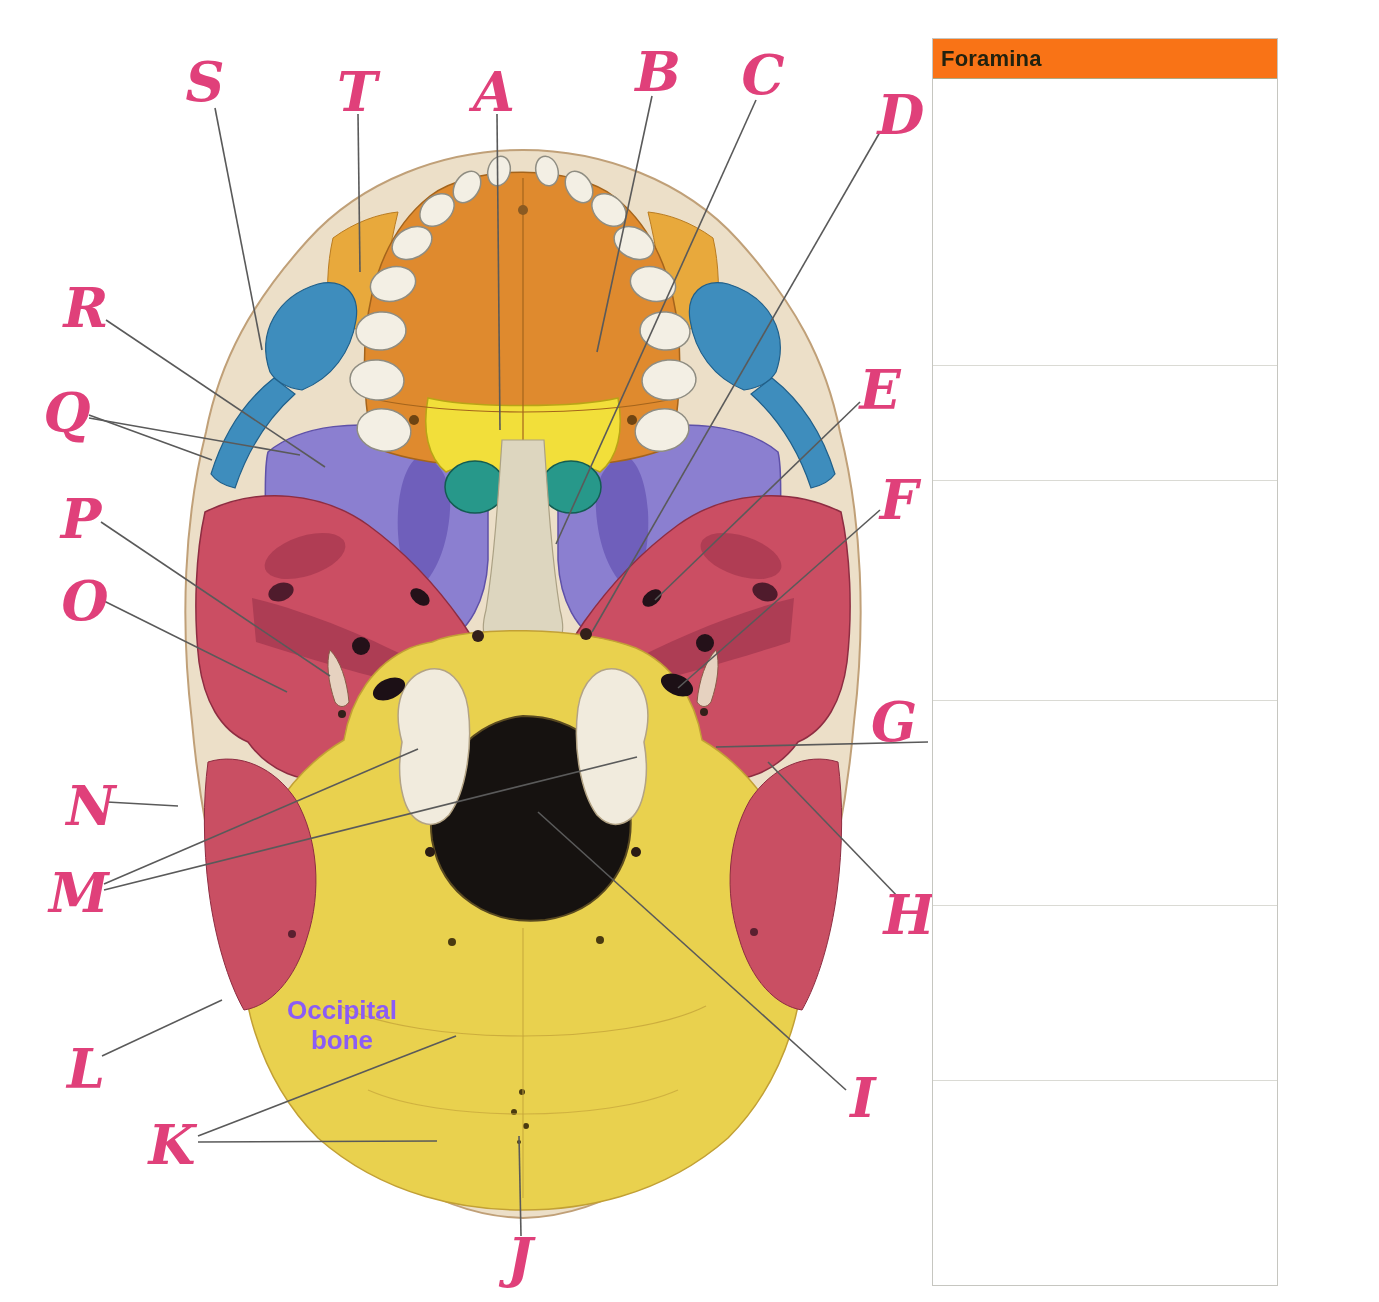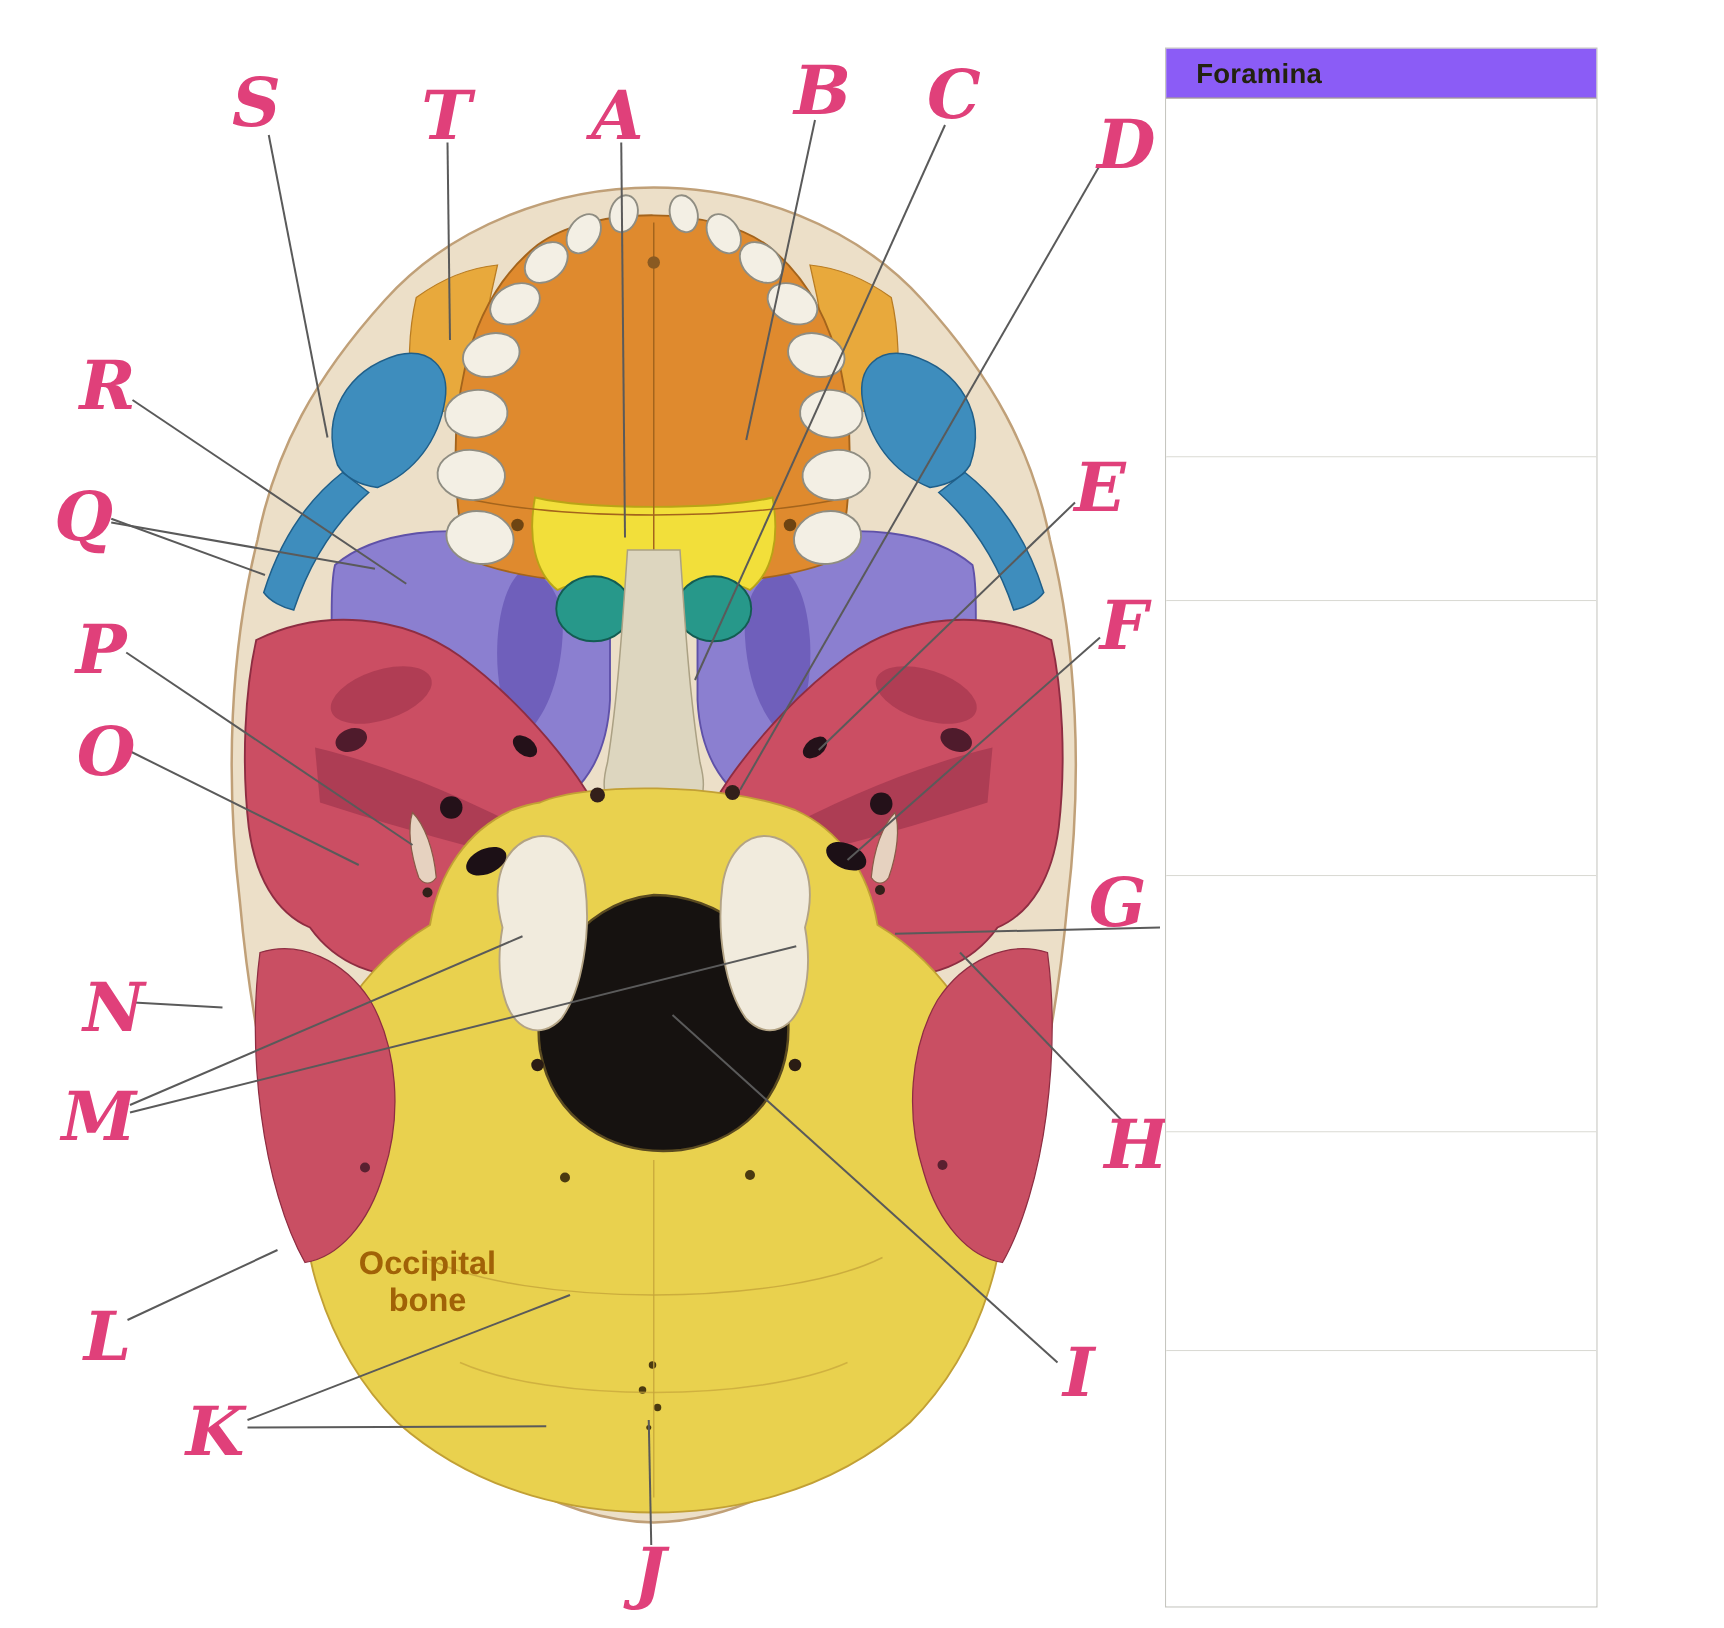--- a/index.html
+++ b/index.html
@@ -3,34 +3,34 @@
 <meta charset="utf-8">
 <style>
   html,body{margin:0;padding:0;background:#ffffff;}
   #canvas{position:relative;width:1379px;height:1302px;background:#ffffff;overflow:hidden;
           font-family:"Liberation Sans",sans-serif;}
   svg{position:absolute;left:0;top:0;pointer-events:none;}
 
   
   .ftable{position:absolute;left:932px;top:38px;width:346px;height:1248px;
           border:1px solid #c6c6c0;background:#ffffff;box-sizing:border-box;}
-  .thead{height:40px;background:#8b5cf6;border-bottom:1px solid #aeaa84;display:flex;
-         align-items:center;padding:0 24px;font-weight:bold;font-size:22px;color:#22220f;
+  .thead{height:40px;background:#f97316;border-bottom:1px solid #aeaa84;display:flex;
+         align-items:center;padding:0 8px;font-weight:bold;font-size:22px;color:#22220f;
          box-sizing:border-box;letter-spacing:.2px;}
   .trow{background:#ffffff;border-bottom:1px solid #dadad4;box-sizing:border-box;}
   .trow:last-child{border-bottom:none;}
 
   
   .letter{position:absolute;transform:translate(-50%,-50%);
           font-family:"DejaVu Serif",serif;font-style:italic;font-weight:bold;
           font-size:54px;color:#e0407a;line-height:1;user-select:none;}
 
   
   .bonelabel{position:absolute;left:342px;top:996px;width:170px;transform:translateX(-50%);
-             text-align:center;font-weight:bold;font-size:26px;line-height:1.15;color:#a16207;}
+             text-align:center;font-weight:bold;font-size:26px;line-height:1.15;color:#8b5cf6;}
 </style>
 </head>
 <body>
 
 <div id="canvas">
 
   <svg id="skull-svg" width="1379" height="1302" viewBox="0 0 1379 1302">
 
     <path d="M 523 150 C 445 150 362 180 308 240 C 252 302 220 360 206 432
       C 184 520 180 622 192 722 C 203 845 230 962 288 1060 C 348 1160 440 1216 523 1218

